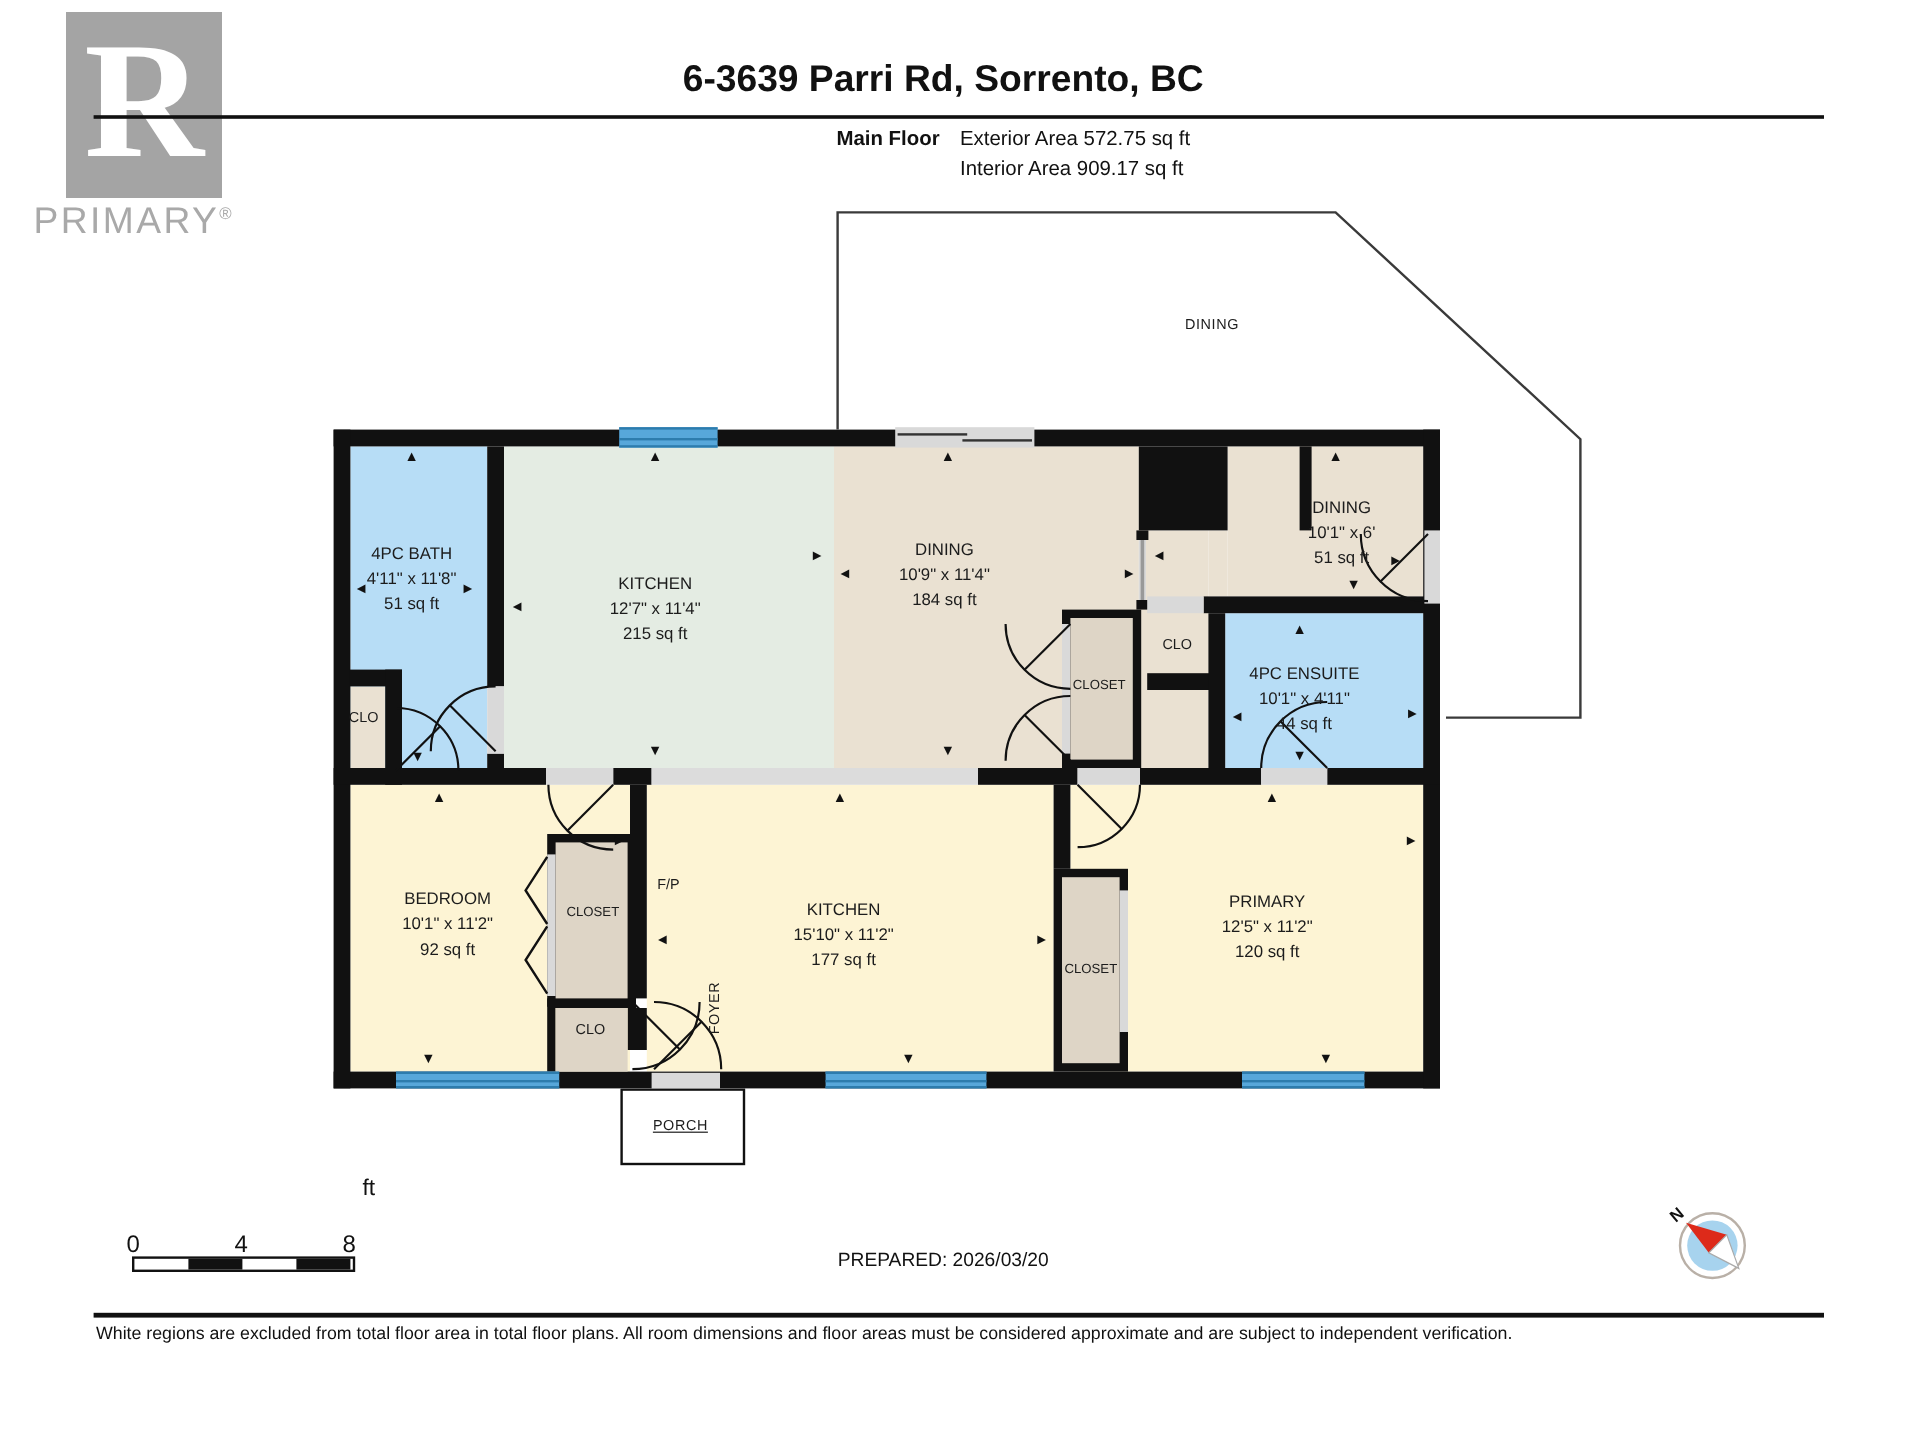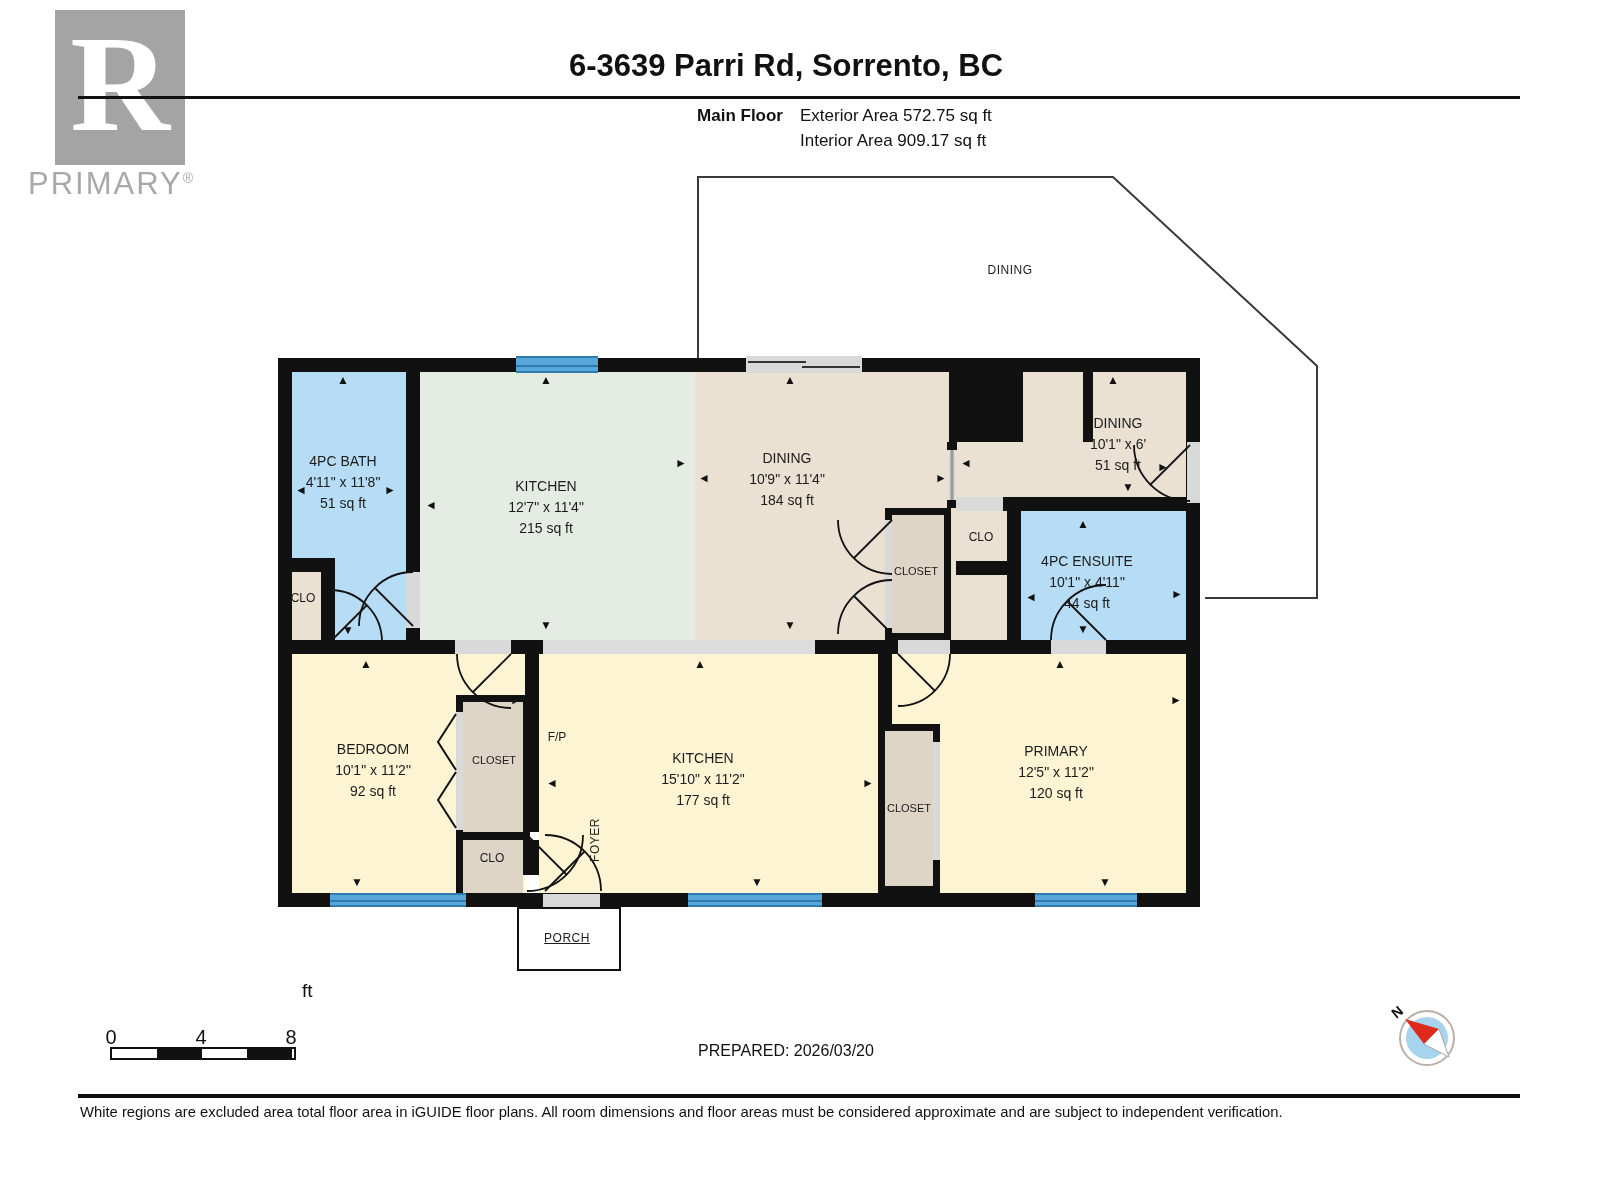--- a/index.html
+++ b/index.html
@@ -260,13 +260,13 @@
 <span class="scale-num" style="left:201px;">4</span>
 <span class="scale-num" style="left:291px;">8</span>
 <div class="abs scale-bar">
   <span class="scale-seg" style="left:45px;width:45px;"></span>
   <span class="scale-seg" style="left:135px;width:45px;"></span>
 </div>
 <span class="abs scale-unit">ft</span>
 <div class="abs prepared">PREPARED: 2026/03/20</div>
 <span class="abs compass-n">N</span>
 <div class="abs frule"></div>
-<div class="abs disclaimer">White regions are excluded area total floor area in iGUIDE floor plans. All room dimensions and floor areas must be considered approximate and are subject to independent verification.</div>
+<div class="abs disclaimer">White regions are excluded from total floor area in total floor plans. All room dimensions and floor areas must be considered approximate and are subject to independent verification.</div>
 
 </body></html>

